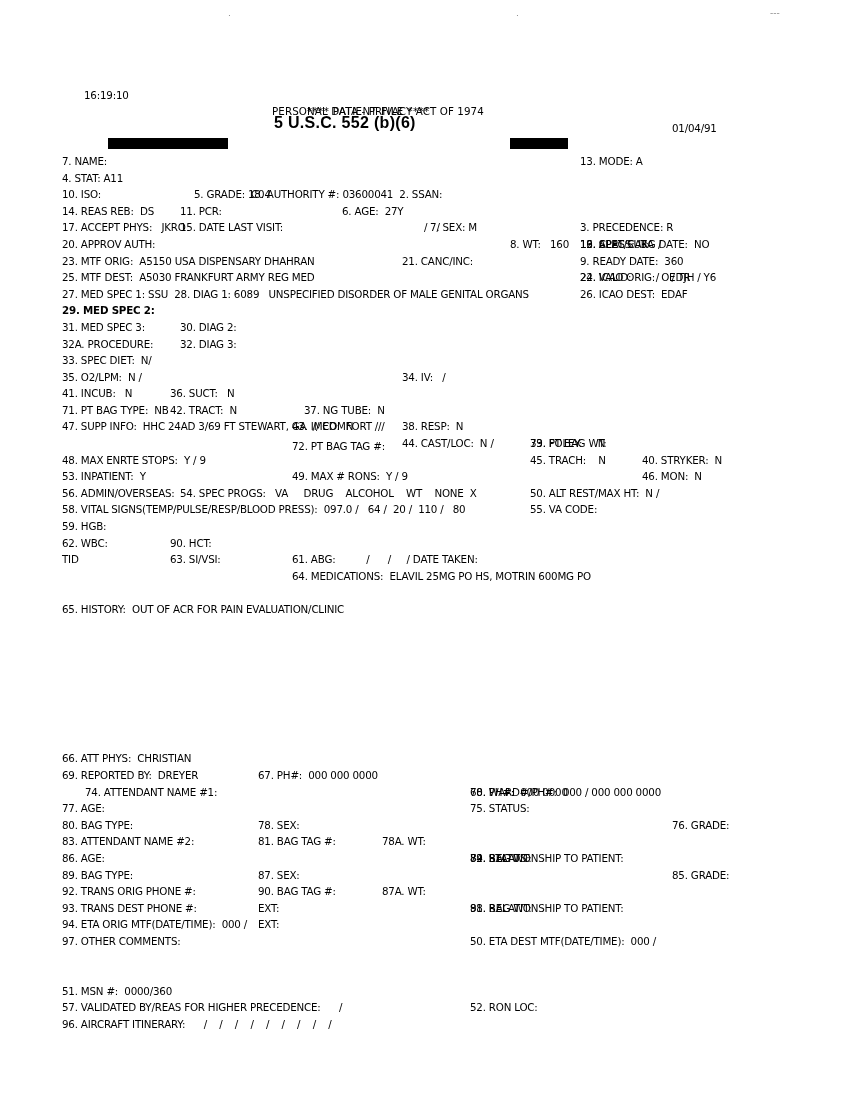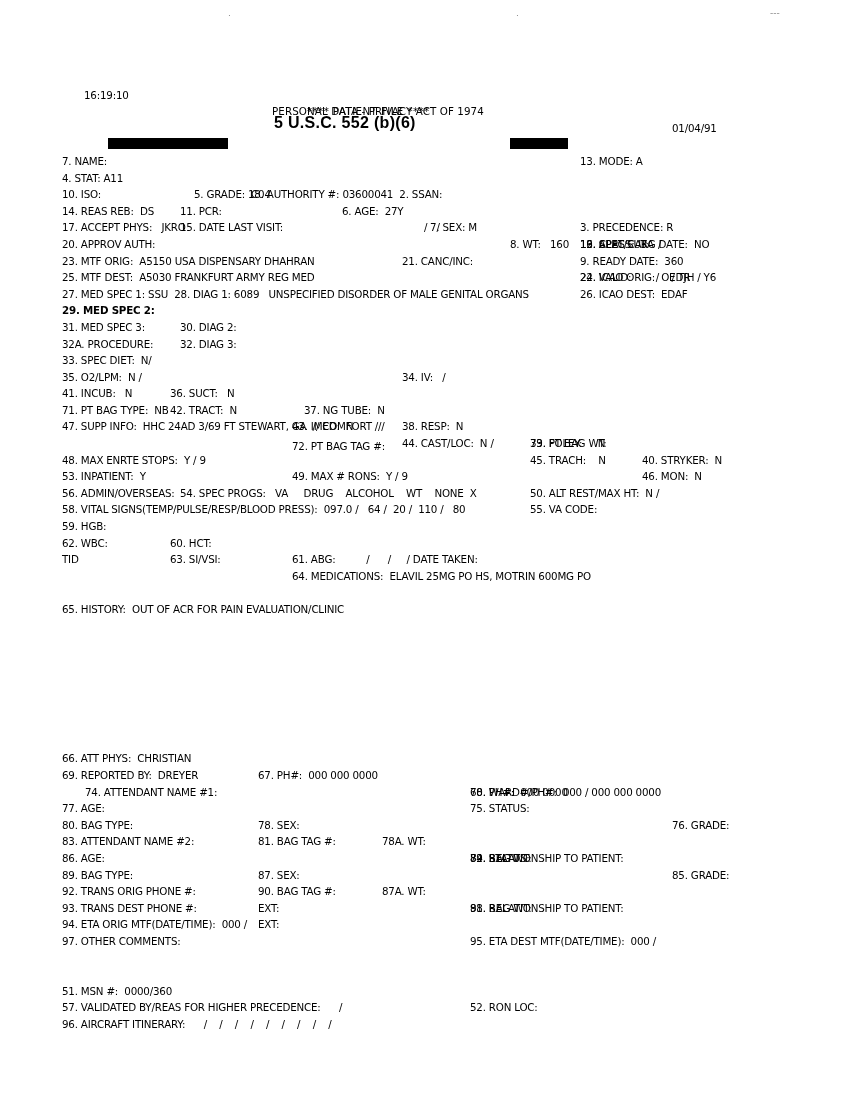--- a/index.html
+++ b/index.html
@@ -212,21 +212,21 @@
     <div class="row">
       <span class="c" style="left:0px;">56. ADMIN/OVERSEAS:</span>
     </div>
 
     <div class="row">
       <span class="c" style="left:0px;">58. VITAL SIGNS(TEMP/PULSE/RESP/BLOOD PRESS):  097.0 /   64 /  20 /  110 /   80</span>
     </div>
 
     <div class="row">
       <span class="c" style="left:0px;">59. HGB:</span>
-      <span class="c" style="left:108px;">60. HCT:</span>
+      <span class="c" style="left:108px;">90. HCT:</span>
       <span class="c" style="left:230px;">61. ABG:          /      /     / DATE TAKEN:</span>
     </div>
 
     <div class="row">
       <span class="c" style="left:0px;">62. WBC:</span>
       <span class="c" style="left:108px;">63. SI/VSI:</span>
       <span class="c" style="left:230px;">64. MEDICATIONS:  ELAVIL 25MG PO HS, MOTRIN 600MG PO</span>
     </div>
 
     <div class="row">
@@ -303,21 +303,21 @@
       <span class="c" style="left:196px;">EXT:</span>
     </div>
 
     <div class="row">
       <span class="c" style="left:0px;">93. TRANS DEST PHONE #:</span>
       <span class="c" style="left:196px;">EXT:</span>
     </div>
 
     <div class="row">
       <span class="c" style="left:0px;">94. ETA ORIG MTF(DATE/TIME):  000 /</span>
-      <span class="c" style="left:408px;">95. ETA DEST MTF(DATE/TIME):  000 /</span>
+      <span class="c" style="left:408px;">50. ETA DEST MTF(DATE/TIME):  000 /</span>
     </div>
 
     <div class="row">
       <span class="c" style="left:0px;">97. OTHER COMMENTS:</span>
     </div>
 
     <div class="spacer"></div>
     <div class="spacer"></div>
 
     <div class="row">

